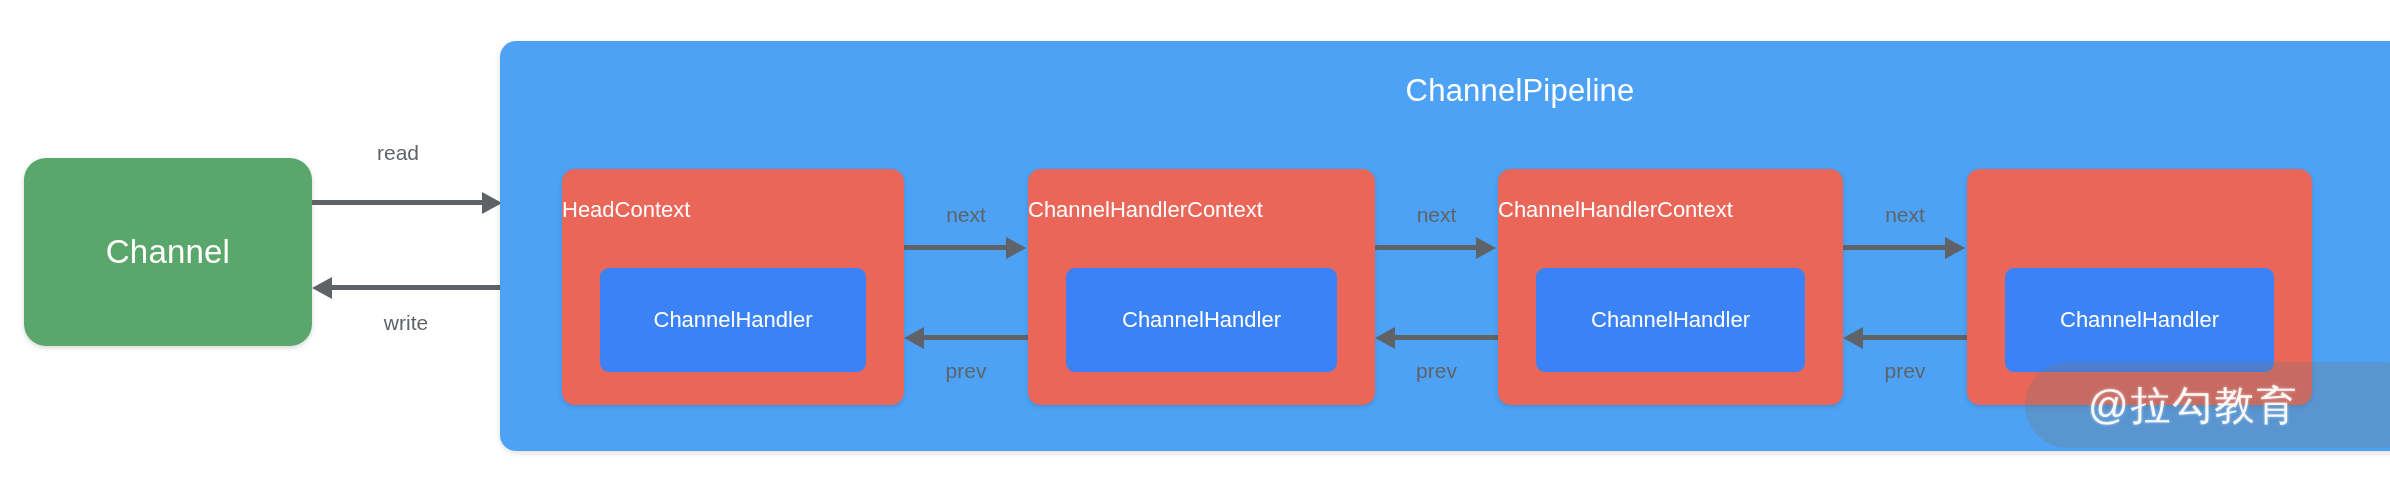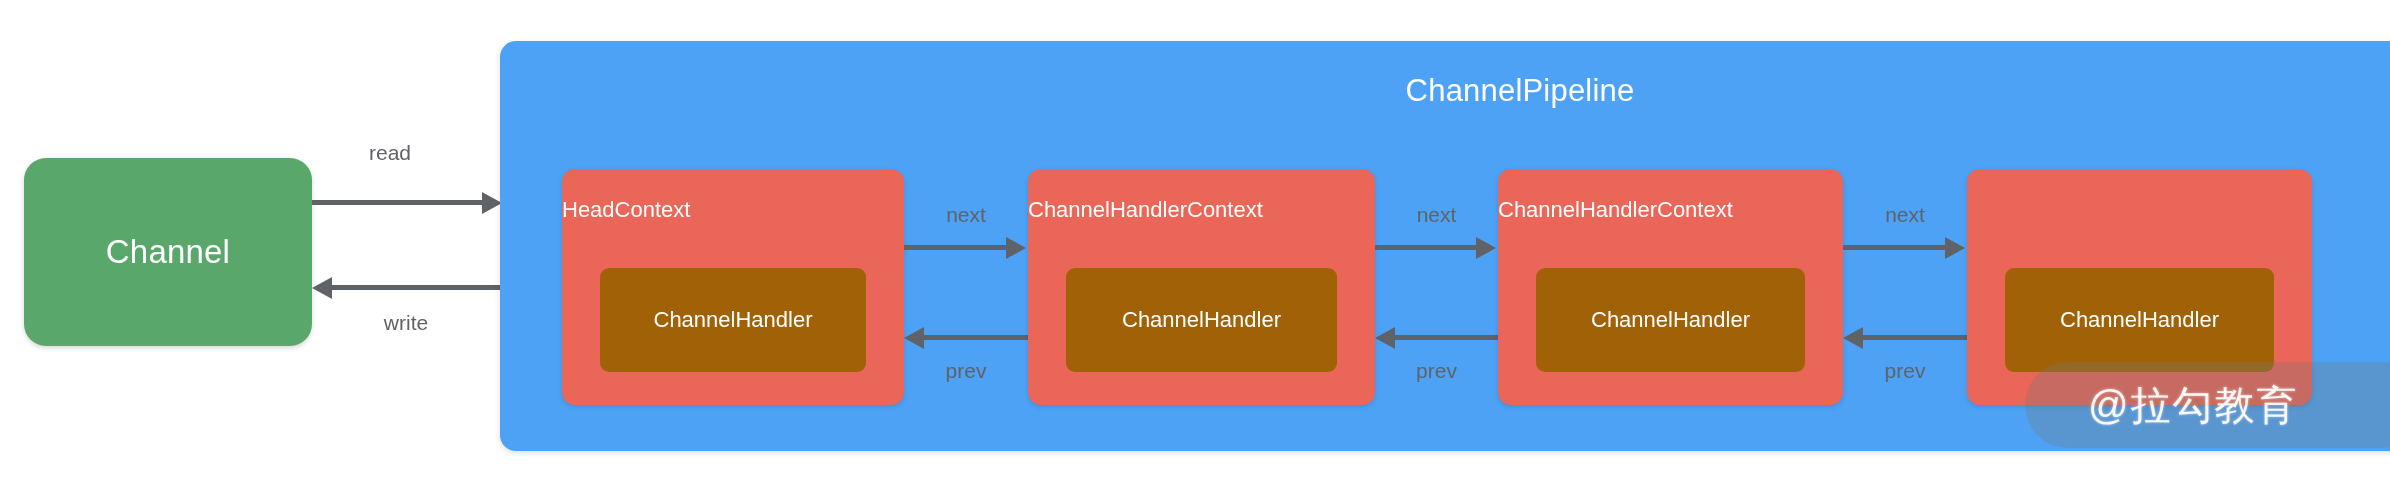--- a/index.html
+++ b/index.html
@@ -78,21 +78,21 @@
     color: #ffffff;
     font-size: 22px;
     white-space: nowrap;
   }
   .handler-box {
     position: absolute;
     left: 38px;
     right: 38px;
     top: 99px;
     height: 104px;
-    background: #a16207;
+    background: #3b82f6;
     border-radius: 9px;
     display: flex;
     align-items: center;
     justify-content: center;
   }
   .handler-label {
     color: #ffffff;
     font-size: 22px;
     white-space: nowrap;
   }
@@ -151,21 +151,21 @@
 </head>
 <body>
 
 <div id="canvas">
 
   <div id="channel-box">
     <span class="box-title">Channel</span>
   </div>
 
   <div>
-    <span class="arrow-label" style="left:296px; top:141px; width:188px;">read</span>
+    <span class="arrow-label" style="left:304px; top:141px; width:188px;">read</span>
     <div class="arrow" style="left:312px; top:200px; width:172px;"></div>
     <div class="arrow-head right" style="left:482px; top:192px;"></div>
   </div>
 
   <div>
     <div class="arrow" style="left:332px; top:285px; width:168px;"></div>
     <div class="arrow-head left" style="left:312px; top:277px;"></div>
     <span class="arrow-label" style="left:312px; top:311px; width:188px;">write</span>
   </div>
 

